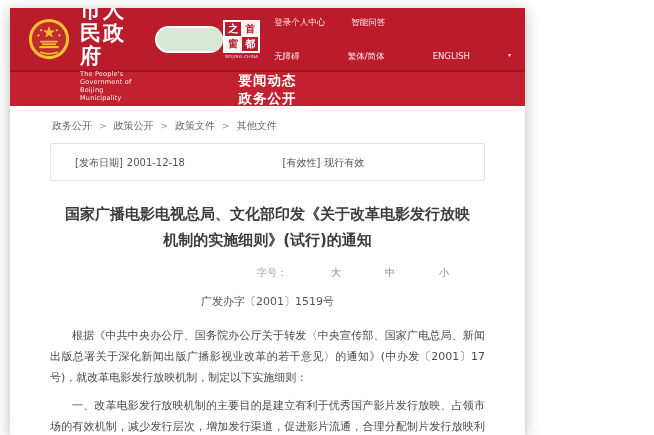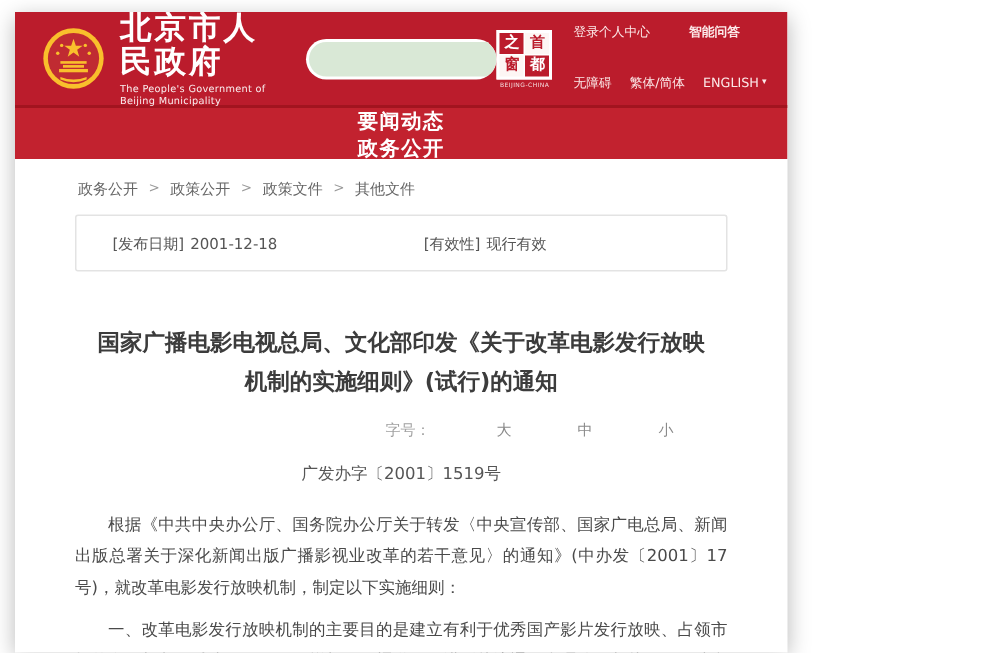--- a/index.html
+++ b/index.html
@@ -25,44 +25,44 @@
   .seal { width:37px; height:33px; border:2px solid #fff; display:grid;
     grid-template-columns:1fr 1fr; grid-template-rows:1fr 1fr; gap:1px; background:#fff; }
   .seal-cell { display:flex; align-items:center; justify-content:center;
     font-size:10px; font-weight:bold; line-height:1; }
   .seal-red { background:#bb1c2c; color:#fff; }
   .seal-white { background:#fdf6f4; color:#bb1c2c; }
   .seal-wrap { display:flex; flex-direction:column; align-items:center; }
   .seal-caption { font-size:4px; color:#fff; opacity:.85; margin-top:1px; letter-spacing:.3px; }
   .quick-links { margin-left:14px; color:#fce9e9; font-size:8.5px; line-height:1; }
   .ql-row { display:flex; align-items:flex-start; }
-  .ql-row + .ql-row { margin-top:26px; }
+  .ql-row + .ql-row { margin-top:26px;gap:36px; }
   .ql-row span { cursor:pointer; white-space:nowrap; }
-  .ql-gap-lg { margin-left:26px;font-weight:bold; }
+  .ql-gap-lg { margin-left:26px; }
   .ql-gap { margin-left:12px; }
   .caret { font-size:6px; margin-left:2px; }
 
   
   .nav { height:34px; background:#c2222f; display:flex; align-items:center;
     justify-content:space-around; padding:0 62px;flex-direction:column; }
   .nav-item { color:#fff; font-size:13.5px; font-weight:bold; letter-spacing:1px; cursor:pointer; }
 
   
   .content { padding:0 40px; }
   .breadcrumb { display:flex; align-items:center; padding:13px 2px 10px;
     font-size:10px; color:#666; }
   .crumb { cursor:pointer; }
   .crumb-sep { margin:0 7px; color:#999; font-size:9px; }
 
   .meta-box { border:1px solid #e3e3e3; border-radius:2px; padding:12px 24px 10px;
     display:grid; grid-template-columns:1fr 1fr; column-gap:30px; row-gap:9px; }
   .meta-item { font-size:10px; color:#555; white-space:nowrap; }
   .meta-label { color:#555; margin-right:4px; }
 
-  .doc-title { margin:34px auto 0; width:94%; text-align:center; font-size:15px;
+  .doc-title { margin:20px auto 0; width:94%; text-align:center; font-size:15px;
     font-weight:bold; color:#3c3c3c; line-height:1.75; }
   .fontsize-row { margin-top:12px; display:flex; justify-content:flex-end;
     align-items:center; padding-right:36px; font-size:10px; color:#a0a0a0;gap:34px; }
   .fs-opt { margin-left:10px; cursor:pointer; color:#8a8a8a; }
   .doc-number { margin-top:14px; text-align:center; font-size:11px; color:#555; }
 
   .body-text { margin-top:16px; }
   .para { font-size:11px; color:#4a4a4a; line-height:1.95; text-indent:2em;
     text-align:justify; margin-bottom:6px; }
 </style>

